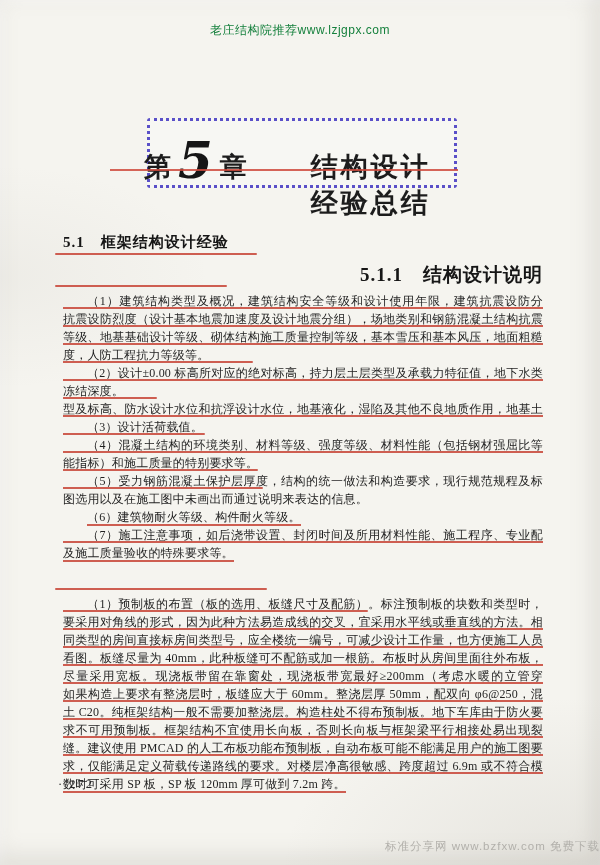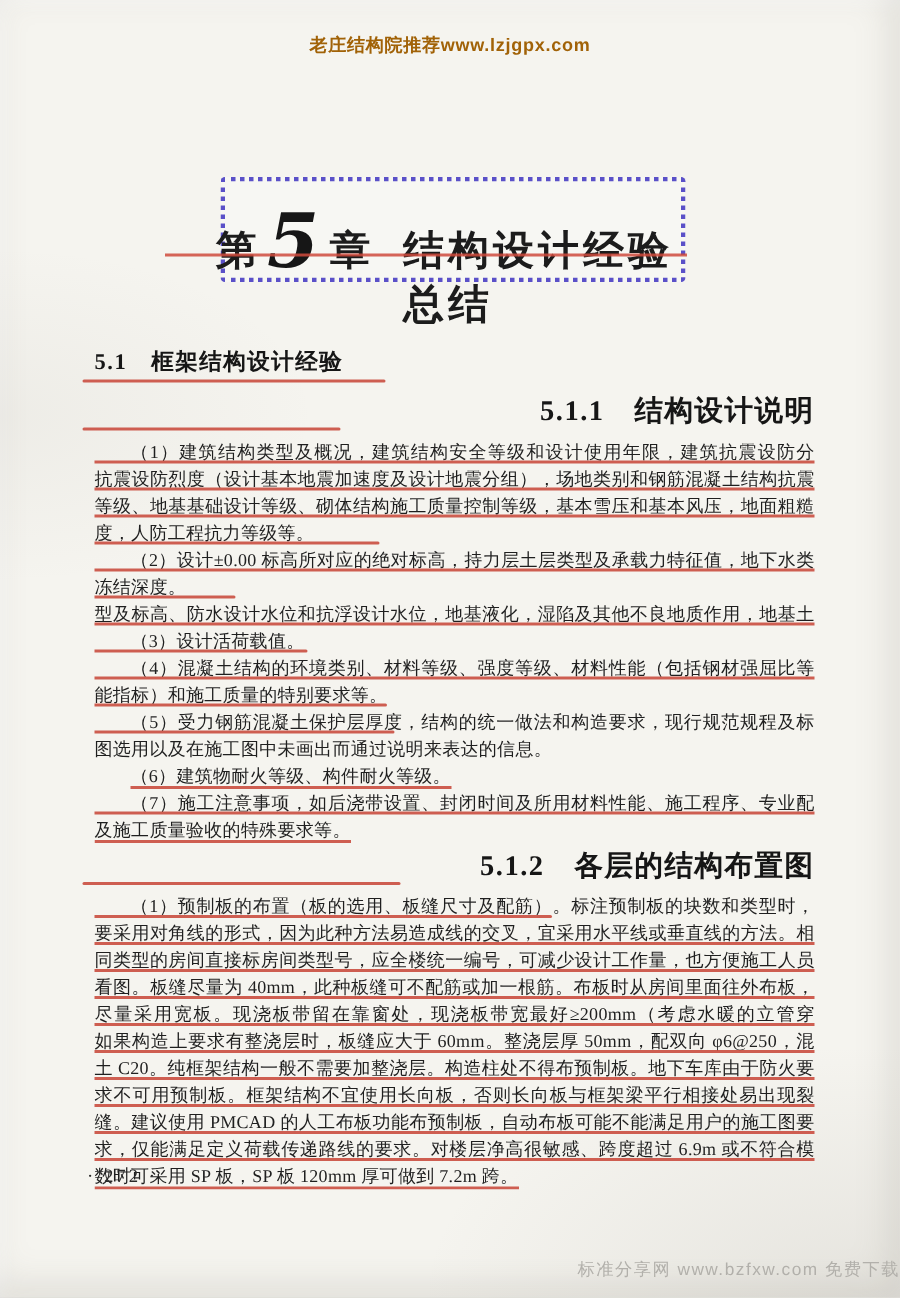--- a/index.html
+++ b/index.html
@@ -13,38 +13,38 @@
   .shade {
     position:absolute; inset:0; pointer-events:none;
     background:
       radial-gradient(420px 240px at 96% 100%, rgba(150,145,135,.16), transparent 70%),
       radial-gradient(300px 160px at 0% 32%, rgba(150,145,135,.08), transparent 70%);
   }
 
   .watermark {
     position:absolute; top:22px; left:0; width:100%; text-align:center;
     font-family:"Liberation Sans","DejaVu Sans",sans-serif;
-    font-size:12px; color:#a16207; letter-spacing:.5px;font-weight:bold;
+    font-size:12px; color:#15803d; letter-spacing:.5px;
   }
 
   .titlebox {
     position:absolute; left:147px; top:118px; width:310px; height:70px;
     border:3px dotted #5a50c8; border-radius:3px;
     display:flex; align-items:baseline; justify-content:center;
     padding-top:8px; box-sizing:border-box; background:rgba(255,255,255,.25);
   }
   .t-cn { font-size:27px; font-weight:bold; color:#1c1c1c; }
   .t-num {
     font-size:50px; font-weight:bold; font-style:italic; color:#161616;
     font-family:"DejaVu Serif","Liberation Serif",serif;
     margin:0 7px; position:relative; top:2px;
   }
   .t-prefix { margin-left:-6px; }
   .t-suffix { margin-right:22px; }
-  .t-main { letter-spacing:3px; }
+  .t-main { letter-spacing:3px;margin-left:42px; }
   .chapter-rule {
     position:absolute; left:110px; top:169px; width:348px; height:2px;
     background:#cf4a3c; opacity:.85; z-index:3;
   }
 
   .flow { position:absolute; left:63px; top:207px; width:480px; color:#1f1f1f; }
 
   .hd { position:relative; font-weight:bold; color:#161616; }
   .h1 { font-size:15px; height:22px; line-height:22px; margin-bottom:12px; letter-spacing:1px;margin-top:24px; }
   .h2 { font-size:19px; height:20px; line-height:20px; margin-top:6px; margin-bottom:7px; letter-spacing:1px;text-align:right; }
@@ -100,21 +100,21 @@
       <div class="ln"><span>冻结深度。</span><i class="ulbar" style="left: -2px; width: 20%;"></i></div>
       <div class="ln j"><span>型及标高、防水设计水位和抗浮设计水位，地基液化，湿陷及其他不良地质作用，地基土</span><i class="ulbar" style="left: -6px; right: -3px;"></i></div>
       <div class="ln in"><span>（3）设计活荷载值。</span><i class="ulbar" style="left: -2px; width: 30%;"></i></div>
       <div class="ln in j"><span>（4）混凝土结构的环境类别、材料等级、强度等级、材料性能（包括钢材强屈比等性</span><i class="ulbar" style="left: -6px; right: -3px;"></i></div>
       <div class="ln"><span>能指标）和施工质量的特别要求等。</span><i class="ulbar" style="left: -2px; width: 41%;"></i></div>
       <div class="ln in j"><span>（5）受力钢筋混凝土保护层厚度，结构的统一做法和构造要求，现行规范规程及标准</span><i class="ulbar" style="left: -2px; width: 42%;"></i></div>
       <div class="ln"><span>图选用以及在施工图中未画出而通过说明来表达的信息。</span></div>
       <div class="ln in"><span class="ult">（6）建筑物耐火等级、构件耐火等级。</span></div>
       <div class="ln in j"><span>（7）施工注意事项，如后浇带设置、封闭时间及所用材料性能、施工程序、专业配合</span><i class="ulbar" style="left: -6px; right: -3px;"></i></div>
       <div class="ln"><span class="ult">及施工质量验收的特殊要求等。</span></div>
-      <div class="hd h2"><span>5.1.2　各层的结构布置图</span><i class="ulbar" style="left: -8px; width: 212px;"></i></div>
+      <div class="hd h2"><i class="ulbar" style="left: -8px; width: 212px;"></i></div>
       <div class="ln in j"><span>（1）预制板的布置（板的选用、板缝尺寸及配筋）。标注预制板的块数和类型时，不</span><i class="ulbar" style="left: -2px; width: 64%;"></i></div>
       <div class="ln j"><span>要采用对角线的形式，因为此种方法易造成线的交叉，宜采用水平线或垂直线的方法。相</span><i class="ulbar" style="left: -6px; right: -3px;"></i></div>
       <div class="ln j"><span>同类型的房间直接标房间类型号，应全楼统一编号，可减少设计工作量，也方便施工人员</span><i class="ulbar" style="left: -6px; right: -3px;"></i></div>
       <div class="ln j"><span>看图。板缝尽量为 40mm，此种板缝可不配筋或加一根筋。布板时从房间里面往外布板，</span><i class="ulbar" style="left: -6px; right: -3px;"></i></div>
       <div class="ln j"><span>尽量采用宽板。现浇板带留在靠窗处，现浇板带宽最好≥200mm（考虑水暖的立管穿板）。</span><i class="ulbar" style="left: -6px; right: -3px;"></i></div>
       <div class="ln j"><span>如果构造上要求有整浇层时，板缝应大于 60mm。整浇层厚 50mm，配双向 φ6@250，混凝</span><i class="ulbar" style="left: -6px; right: -3px;"></i></div>
       <div class="ln j"><span>土 C20。纯框架结构一般不需要加整浇层。构造柱处不得布预制板。地下车库由于防火要</span><i class="ulbar" style="left: -6px; right: -3px;"></i></div>
       <div class="ln j"><span>求不可用预制板。框架结构不宜使用长向板，否则长向板与框架梁平行相接处易出现裂</span><i class="ulbar" style="left: -6px; right: -3px;"></i></div>
       <div class="ln j"><span>缝。建议使用 PMCAD 的人工布板功能布预制板，自动布板可能不能满足用户的施工图要</span><i class="ulbar" style="left: -6px; right: -3px;"></i></div>
       <div class="ln j"><span>求，仅能满足定义荷载传递路线的要求。对楼层净高很敏感、跨度超过 6.9m 或不符合模</span><i class="ulbar" style="left: -6px; right: -3px;"></i></div>

